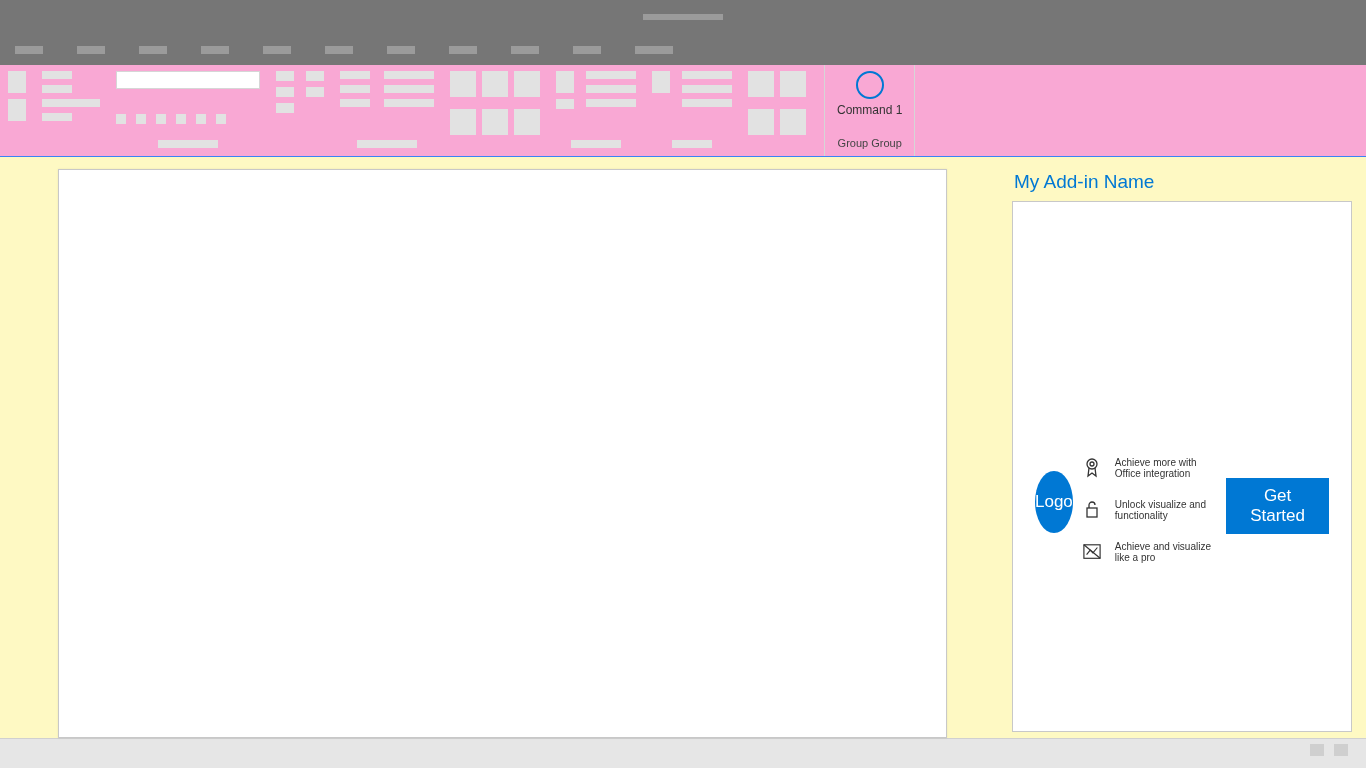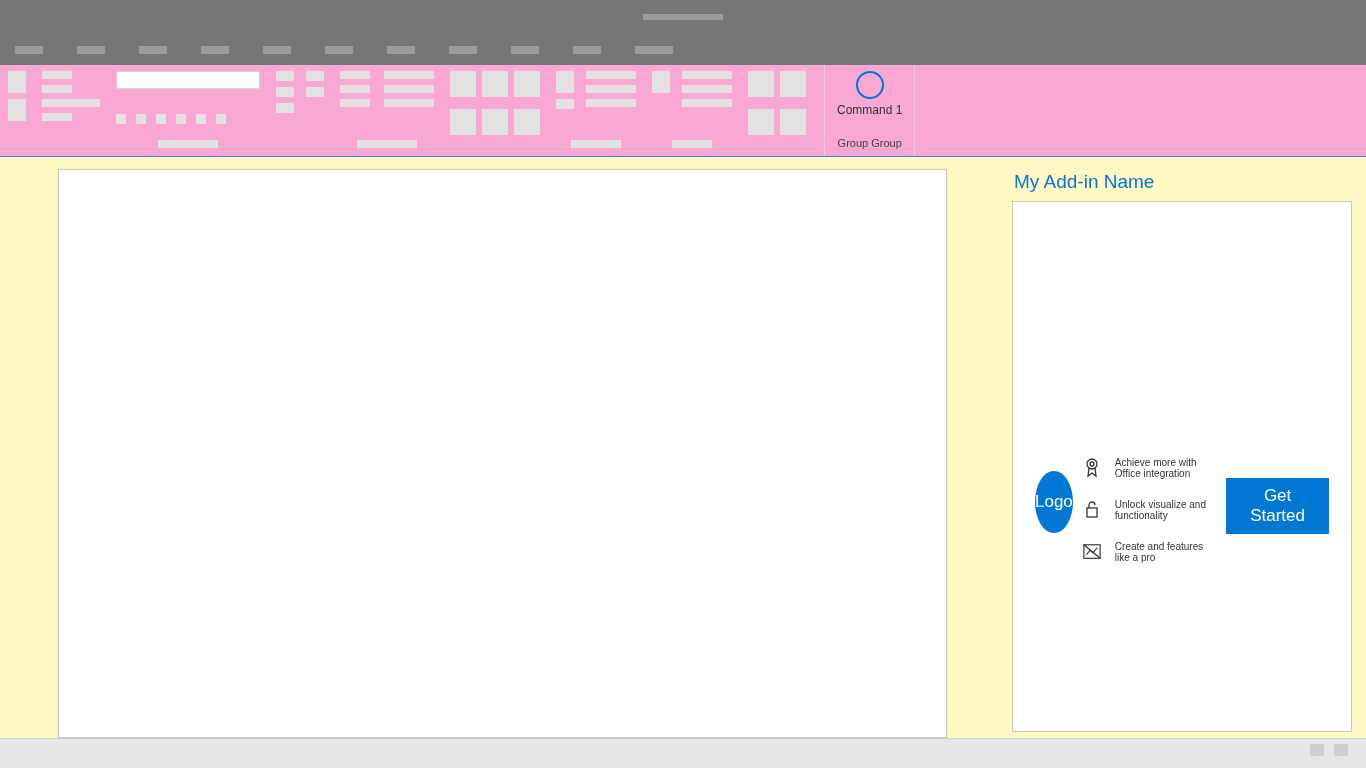--- a/index.html
+++ b/index.html
@@ -405,21 +405,21 @@
           <span>Unlock visualize and functionality</span>
         </li>
         <li>
           <span class="f-icon">
             <svg viewBox="0 0 20 18" width="20" height="18">
                 <rect x="1" y="1" width="18" height="15" fill="none" stroke="#333" stroke-width="1.3"></rect>
                 <path d="M4 12 L8 7 L11 10 L16 4" fill="none" stroke="#333" stroke-width="1.3"></path>
                 <line x1="1" y1="1" x2="19" y2="16" stroke="#333" stroke-width="1.3"></line>
               </svg>
           </span>
-          <span>Create and features like a pro</span>
+          <span>Achieve and visualize like a pro</span>
         </li>
       </ul>
       <button class="get-started-btn">Get Started</button>
     </div>
   </div>
 </div>
 
 <div class="status-bar">
   <div class="sb"></div>
   <div class="sb"></div>

